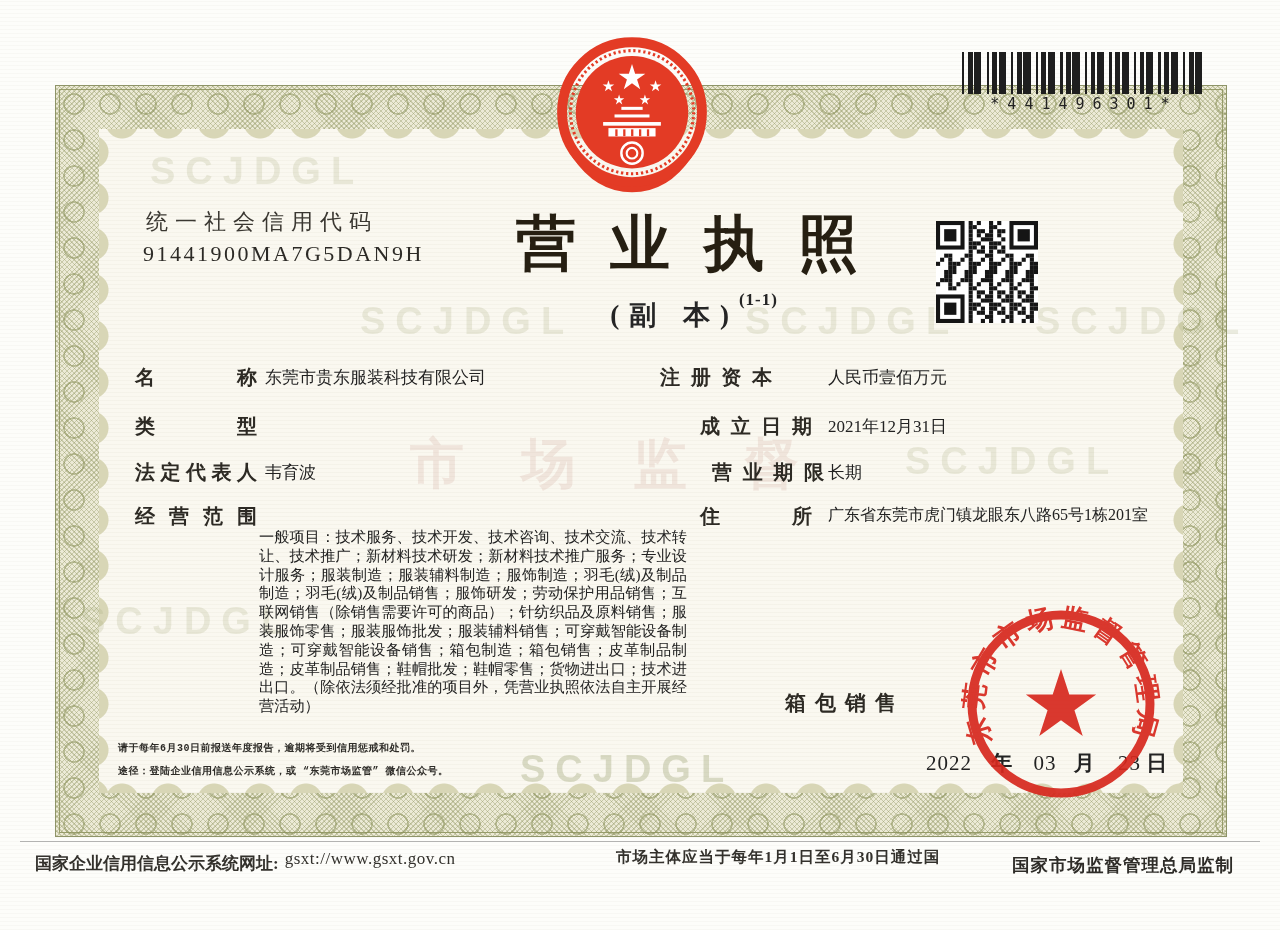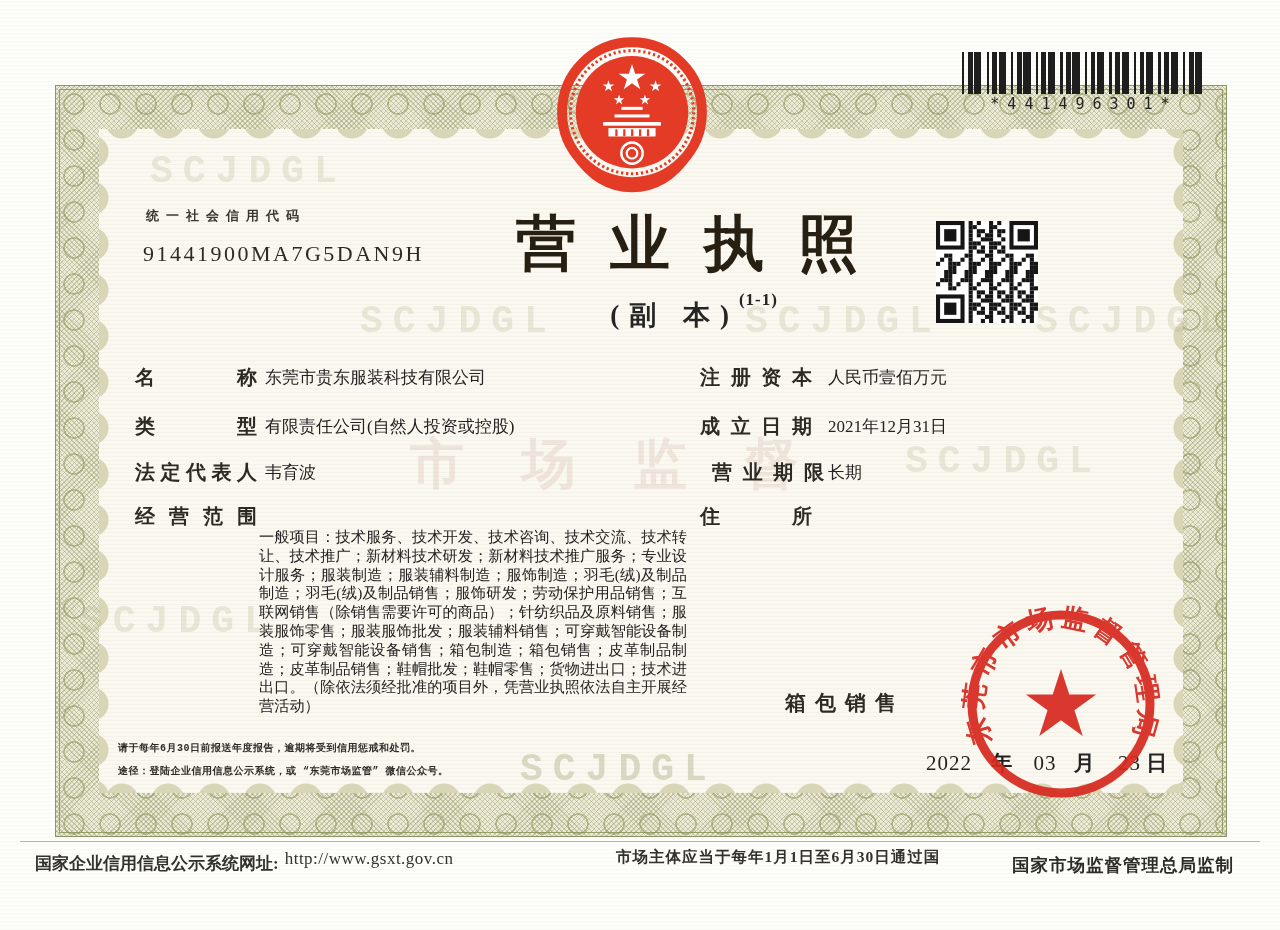--- a/index.html
+++ b/index.html
@@ -24,28 +24,28 @@
   .sc.b{bottom:0;left:0;right:0;height:15px;
         background:radial-gradient(circle at 23px 22px, #d8d6b6 0 16px, rgba(216,214,182,0) 17px);
         background-size:46px 15px;background-repeat:repeat-x;}
   .sc.l{left:0;top:0;bottom:0;width:15px;
         background:radial-gradient(circle at -7px 23px, #d8d6b6 0 16px, rgba(216,214,182,0) 17px);
         background-size:15px 46px;background-repeat:repeat-y;}
   .sc.r{right:0;top:0;bottom:0;width:15px;
         background:radial-gradient(circle at 22px 23px, #d8d6b6 0 16px, rgba(216,214,182,0) 17px);
         background-size:15px 46px;background-repeat:repeat-y;}
   
-  .wm{position:absolute;z-index:1;font-family:Liberation Mono, monospace;font-weight:700;
+  .wm{position:absolute;z-index:1;font-family:Liberation Sans, sans-serif;font-weight:700;
       font-size:38px;letter-spacing:10px;color:rgba(158,164,116,.20);user-select:none;white-space:nowrap;}
   .wm.strong{color:rgba(150,156,104,.33);}
   .wm.cn{font-family:"Liberation Serif",serif;font-size:54px;letter-spacing:22px;
          color:rgba(190,120,110,.15);font-weight:700;}
   
   .abs{position:absolute;z-index:2;}
-  .cc-label{left:146px;top:207px;font-size:13px;letter-spacing:7px;font-weight:700;color:#3a3731;}
+  .cc-label{left:146px;top:207px;font-size:22px;letter-spacing:7px;font-weight:400;color:#3a3731;}
   .cc-code{left:143px;top:241px;font-size:22px;letter-spacing:2.5px;color:#2c2a26;}
   .title{left:420px;top:204px;width:500px;text-align:center;font-family:"Liberation Sans",sans-serif;
          font-weight:900;font-size:60px;letter-spacing:34px;padding-left:34px;color:#261f12;}
   .subtitle{left:444px;top:297px;width:500px;text-align:center;font-size:27px;font-weight:600;
             color:#252525;letter-spacing:10px;}
   .subtitle sup{font-size:17px;letter-spacing:1px;font-weight:600;position:relative;top:-9px;}
   .barcode-wrap{left:962px;top:52px;width:244px;height:62px;z-index:2;}
   .bars{width:100%;height:42px;overflow:hidden;white-space:nowrap;}
   .bars i{display:inline-block;height:100%;background:#1e1e1e;}
   .bars i.g{background:transparent;}
@@ -372,38 +372,38 @@
         <rect x="80" y="8" width="12" height="12" fill="#151515"></rect>
         <rect x="0" y="72" width="28" height="28" fill="#151515"></rect>
         <rect x="4" y="76" width="20" height="20" fill="#fff"></rect>
         <rect x="8" y="80" width="12" height="12" fill="#151515"></rect>
       </svg></div>
 
   <div class="abs flabel" style="left:135px;top:364px;width:122px;">名称</div>
   <div class="abs fvalue" style="left:265px;top:366px;">东莞市贵东服装科技有限公司</div>
 
   <div class="abs flabel" style="left:135px;top:413px;width:122px;">类型</div>
-  <div class="abs fvalue" style="left:265px;top:415px;">有限责任公司(自然人投资或控股)</div>
 
   <div class="abs flabel" style="left:135px;top:459px;width:122px;">法定代表人</div>
   <div class="abs fvalue" style="left:265px;top:461px;">韦育波</div>
 
   <div class="abs flabel" style="left:135px;top:503px;width:122px;">经营范围</div>
   <div class="abs fvalue scope" style="left:259px;top:503px;margin-top:25px;">一般项目：技术服务、技术开发、技术咨询、技术交流、技术转让、技术推广；新材料技术研发；新材料技术推广服务；专业设计服务；服装制造；服装辅料制造；服饰制造；羽毛(绒)及制品制造；羽毛(绒)及制品销售；服饰研发；劳动保护用品销售；互联网销售（除销售需要许可的商品）；针纺织品及原料销售；服装服饰零售；服装服饰批发；服装辅料销售；可穿戴智能设备制造；可穿戴智能设备销售；箱包制造；箱包销售；皮革制品制造；皮革制品销售；鞋帽批发；鞋帽零售；货物进出口；技术进出口。（除依法须经批准的项目外，凭营业执照依法自主开展经营活动）</div>
 
-  <div class="abs flabel" style="left:700px;top:364px;width:112px;">注册资本</div>
+  <div class="abs flabel" style="left:660px;top:364px;width:112px;">注册资本</div>
   <div class="abs fvalue" style="left:828px;top:366px;">人民币壹佰万元</div>
 
   <div class="abs flabel" style="left:700px;top:413px;width:112px;">成立日期</div>
   <div class="abs fvalue" style="left:828px;top:415px;">2021年12月31日</div>
 
   <div class="abs flabel" style="left:712px;top:459px;width:112px;">营业期限</div>
   <div class="abs fvalue" style="left:828px;top:461px;">长期</div>
 
   <div class="abs flabel" style="left:700px;top:503px;width:112px;">住所</div>
+  <div class="abs fvalue" style="left:828px;top:505px;width:372px;font-size:16px;">广东省东莞市虎门镇龙眼东八路65号1栋201室</div>
 
   <div class="abs authority">箱包销售</div>
   <div class="abs date-row">
     <span class="n">2022</span>
     <span class="u" style="margin-left:14px;">年</span>
     <span class="n" style="margin-left:16px;">03</span>
     <span class="u" style="margin-left:12px;">月</span>
     <span class="n" style="margin-left:18px;">23</span>
     <span class="u">日</span>
   </div>
@@ -417,18 +417,18 @@
         <textPath href="#sealPath" startOffset="16">东莞市市场监督管理局</textPath>
       </text>
     </svg>
   </div>
 
   <div class="abs note" style="top:741px;">请于每年6月30日前报送年度报告，逾期将受到信用惩戒和处罚。</div>
   <div class="abs note" style="top:764px;">途径：登陆企业信用信息公示系统，或 “东莞市场监管” 微信公众号。</div>
 
   <div class="abs sep"></div>
   <div class="abs foot-left">
-    <span>国家企业信用信息公示系统网址:</span><span class="url">http://www.gsxt.gov.cn</span>
+    <span>国家企业信用信息公示系统网址:</span><span class="url">gsxt://www.gsxt.gov.cn</span>
   </div>
   <div class="abs foot-mid1">市场主体应当于每年1月1日至6月30日通过国</div>
   <div class="abs foot-right">国家市场监督管理总局监制</div>
 
 </div>
 
 </body></html>

